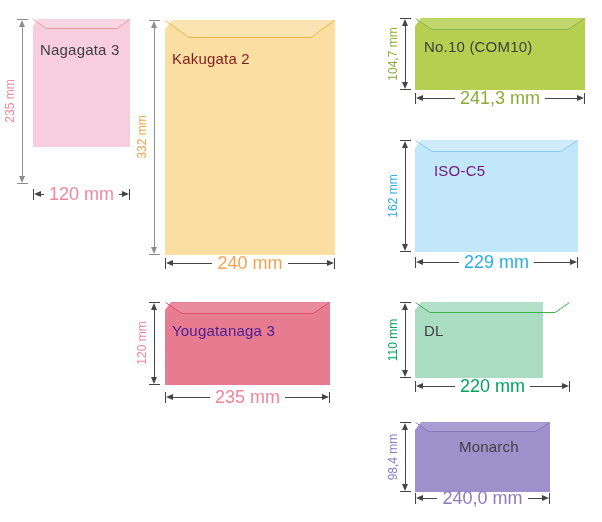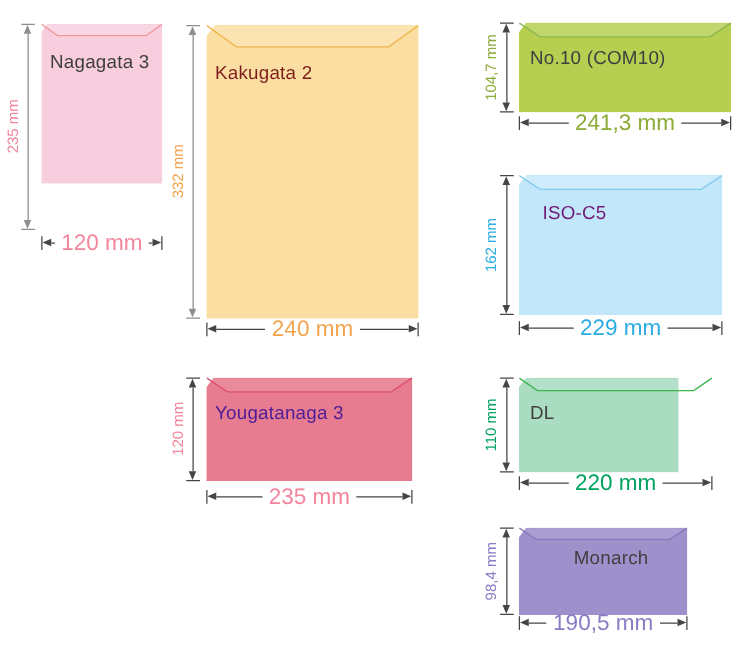--- a/index.html
+++ b/index.html
@@ -212,20 +212,20 @@
       <span class="arr-up"></span>
       <span class="vline"></span>
       <span class="arr-down"></span>
       <span class="vtick"></span>
     </div>
     <span class="vlabel" style="left: 393px; top: 457px; color: rgb(138, 123, 196);">98,4 mm</span>
     <div class="hdim" style="left: 415px; top: 492px; width: 135px; color: rgb(69, 69, 69);">
       <span class="htick"></span>
       <span class="arr-left"></span>
       <span class="hline"></span>
-      <span class="hlabel" style="color: rgb(138, 123, 196);">190,5 mm</span>
+      <span class="hlabel" style="color: rgb(138, 123, 196);">240,0 mm</span>
       <span class="hline"></span>
       <span class="arr-right"></span>
       <span class="htick"></span>
     </div>
   </div>
 
 </div>
 
 </body></html>

